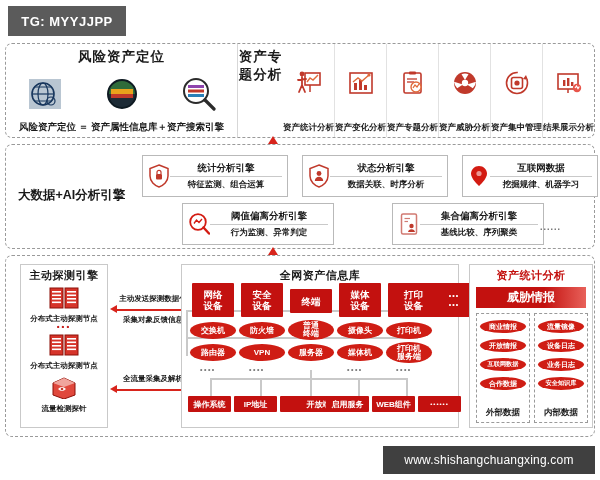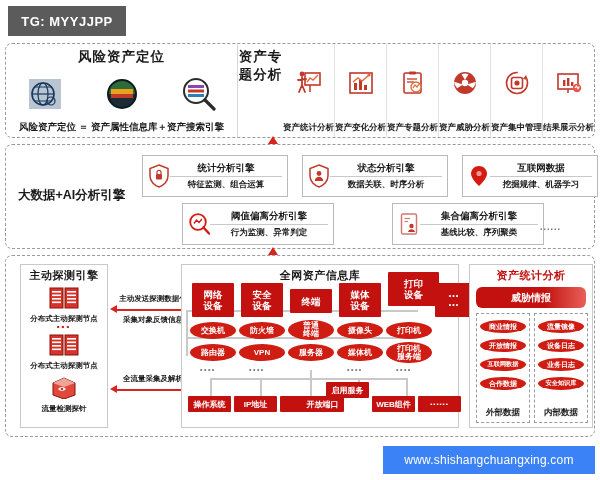--- a/index.html
+++ b/index.html
@@ -8,21 +8,21 @@
     font-family:"Liberation Sans","DejaVu Sans",sans-serif;
     position:relative;overflow:hidden;color:#1a1a1a;
   }
   .tg-watermark{
     position:absolute;left:8px;top:6px;width:118px;height:30px;
     background:#5b5b5b;color:#fff;font-size:13px;font-weight:bold;
     letter-spacing:.5px;display:flex;align-items:center;justify-content:center;
   }
   .site-watermark{
     position:absolute;left:383px;top:446px;width:212px;height:28px;
-    background:#3b82f6;color:#fff;font-size:12px;
+    background:#404040;color:#fff;font-size:12px;
     display:flex;align-items:center;justify-content:center;letter-spacing:.2px;
   }
 
   
   .band{
     position:absolute;left:5px;right:5px;
     border:1.5px dashed #9a9a9a;border-radius:7px;background:#fff;
     box-sizing:border-box;
   }
   #band-top{top:43px;height:95px;}
@@ -84,21 +84,21 @@
         font-size:8px;font-weight:bold;line-height:9px;border-radius:50%;
         display:flex;align-items:center;justify-content:center;}
   .attr{position:absolute;background:#c3110f;color:#fff;text-align:center;
         font-size:8px;font-weight:bold;display:flex;align-items:center;justify-content:center;
         border-radius:1px;}
   .coldots{position:absolute;font-size:7px;color:#7a7a7a;letter-spacing:1.5px;font-weight:bold;}
   .conn{position:absolute;background:#c9c9c9;}
 
   .intel-head{position:absolute;left:6px;top:22px;width:110px;height:21px;
      background:linear-gradient(90deg,#c3110f 0%,#c3110f 62%,#e8615a 100%);
-     color:#fff;font-size:10px;font-weight:bold;display:flex;align-items:center;justify-content:center;border-radius:6px;}
+     color:#fff;font-size:12px;font-weight:bold;display:flex;align-items:center;justify-content:center;}
   .intel-col{position:absolute;top:48px;width:54px;height:110px;border:1px dashed #9a9a9a;box-sizing:border-box;}
   #ic-ext{left:6px;}
   #ic-int{left:64px;}
   .itag{position:absolute;left:3px;width:46px;height:13px;background:#cf1d14;color:#fff;
         font-size:7px;font-weight:bold;border-radius:50%;display:flex;align-items:center;justify-content:center;
         white-space:nowrap;}
   .ifoot{position:absolute;left:0;right:0;bottom:3px;text-align:center;font-size:8.5px;font-weight:bold;}
 
   .up-arrow{position:absolute;width:0;height:0;
     border-left:5px solid transparent;border-right:5px solid transparent;border-bottom:8px solid #d8241c;}
@@ -395,21 +395,21 @@
       </div>
     <div class="cat" style="left:59px;top:18px;width:42px;height:34px;">
       <span>安全<br>设备</span>
       </div>
     <div class="cat" style="left:108px;top:24px;width:42px;height:24px;">
       <span>终端</span>
       </div>
     <div class="cat" style="left:157px;top:18px;width:42px;height:34px;">
       <span>媒体<br>设备</span>
       </div>
-    <div class="cat" style="left:206px;top:7px;width:51px;height:34px;">
+    <div class="cat" style="left:206px;top:18px;width:51px;height:34px;">
       <span>打印<br>设备</span>
       </div>
     <div class="cat" style="left:253px;top:18px;width:38px;height:34px;font-size:7px;letter-spacing:1px;line-height:9px;">
       <span>•••<br>•••</span>
       </div>
 
     <div class="pill" style="left:8px;top:57px;width:46px;height:17px;">交换机</div>
     <div class="pill" style="left:8px;top:79px;width:46px;height:17px;">路由器</div>
     <div class="pill" style="left:57px;top:57px;width:46px;height:17px;">防火墙</div>
     <div class="pill" style="left:57px;top:79px;width:46px;height:17px;">VPN</div>
@@ -428,21 +428,21 @@
     <div class="conn" style="left:28px;top:113px;width:198px;height:1.6px;"></div>
     <div class="conn" style="left:28px;top:113px;width:1.6px;height:18px;"></div>
     <div class="conn" style="left:78px;top:113px;width:1.6px;height:18px;"></div>
     <div class="conn" style="left:128px;top:105px;width:1.6px;height:26px;"></div>
     <div class="conn" style="left:176px;top:113px;width:1.6px;height:18px;"></div>
     <div class="conn" style="left:224px;top:113px;width:1.6px;height:18px;"></div>
 
     <div class="attr" style="left:6px;top:131px;width:43px;height:16px;">操作系统</div>
     <div class="attr" style="left:52px;top:131px;width:43px;height:16px;">IP地址</div>
     <div class="attr" style="left:98px;top:131px;width:43px;height:16px;padding-left:21px;">开放端口</div>
-    <div class="attr" style="left:144px;top:117px;width:43px;height:16px;">启用服务</div>
+    <div class="attr" style="left:144px;top:131px;width:43px;height:16px;">启用服务</div>
     <div class="attr" style="left:190px;top:131px;width:43px;height:16px;">WEB组件</div>
     <div class="attr" style="left:236px;top:131px;width:43px;height:16px;font-size:6px;letter-spacing:1px;">••••••</div>
   </div>
 
   <div class="panel" id="p-intel">
     <div class="p-title red">资产统计分析</div>
     <div class="intel-head">威胁情报</div>
 
     <div class="intel-col" id="ic-ext">
       <div class="itag" style="top:6px;">商业情报</div>

